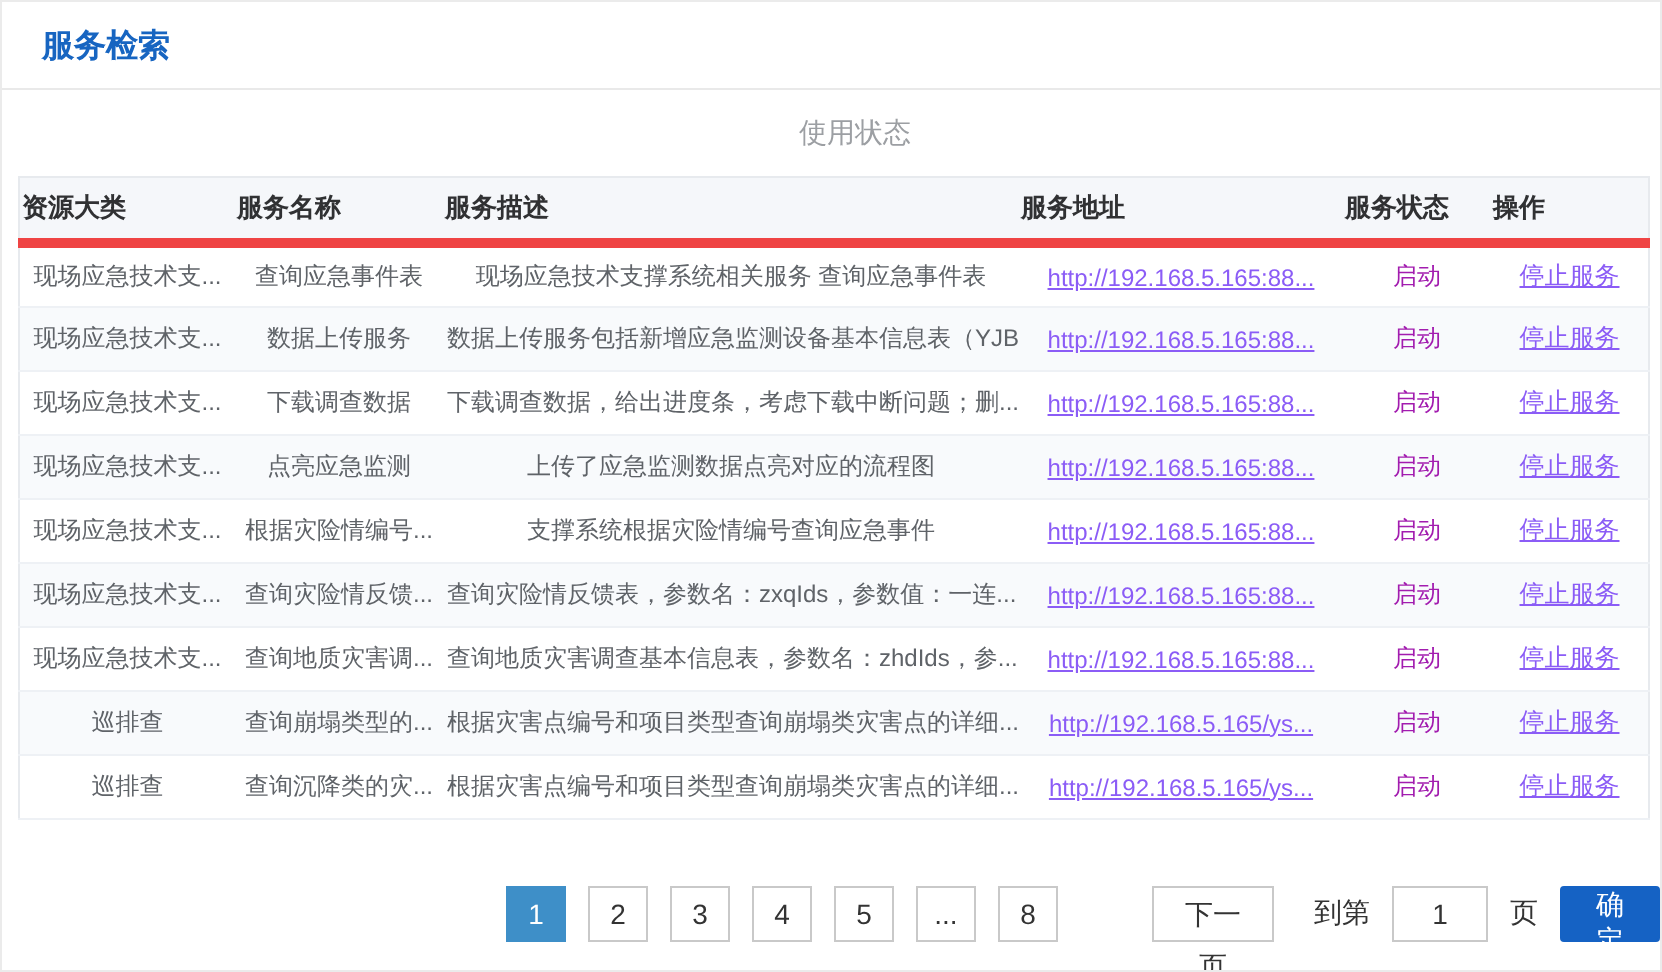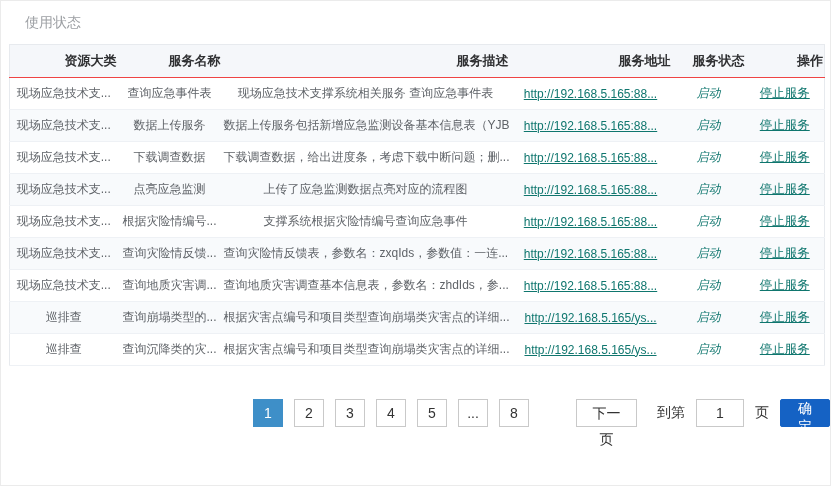--- a/index.html
+++ b/index.html
@@ -23,20 +23,21 @@
     font-size: 16px;
     font-weight: bold;
     color: #1765c1;
   }
   .filter-bar {
     display: flex;
     align-items: center;
     padding: 13px 0 12px 24px;
     gap: 20px;
     font-size: 14px;
+    flex-direction: column;
   }
   .filter-label { color: #9c9fa3; }
   .tab {
     color: #333;
     padding: 4px 16px;
     cursor: pointer;
     white-space: nowrap;
   }
   .tab.active {
     background: #3db36f;
@@ -49,43 +50,43 @@
     border-collapse: collapse;
     table-layout: fixed;
     border: 1px solid #e7eaee;
   }
   table.services th {
     height: 33px;
     background: #f5f7fa;
     color: #303133;
     font-size: 13px;
     font-weight: bold;
-    text-align: right;
-    border-bottom: 1px solid #ef4444;
+    text-align: left;
+    border-bottom: 5px solid #ef4444;
     white-space: nowrap;
   }
   table.services td {
     height: 32px;
     padding: 0 2px;
     text-align: center;
     vertical-align: middle;
     font-size: 12px;
     color: #5f6368;
     border-bottom: 1px solid #eef1f5;
     white-space: nowrap;
     overflow: hidden;
   }
   tr.striped td { background: #f8fafc; }
   a.url-link, a.action-link {
-    color: #0f766e;
+    color: #8b5cf6;
     text-decoration: underline;
     cursor: pointer;
   }
   a.action-link { font-size: 12.5px; }
-  .status-running { color: #0f766e; font-style: italic; }
+  .status-running { color: #a21caf; }
   .pagination {
     display: flex;
     align-items: center;
     margin-top: 33px;
     padding-left: 252px;
     gap: 11px;
     font-size: 14px;
     color: #333;
   }
   .page-btn {
@@ -128,20 +129,23 @@
     font-size: 14px;
     font-family: Liberation Serif, serif;
     cursor: pointer;
   }
 </style>
 </head>
 <body>
 
 <div class="panel">
 
+  <div class="header">
+    <h1 class="title">服务检索</h1>
+  </div>
 
   <div class="filter-bar">
     <span class="filter-label">使用状态</span>
   </div>
 
   <table class="services">
     <colgroup>
       <col style="width:108px">
         <col style="width:104px">
         <col style="width:288px">

